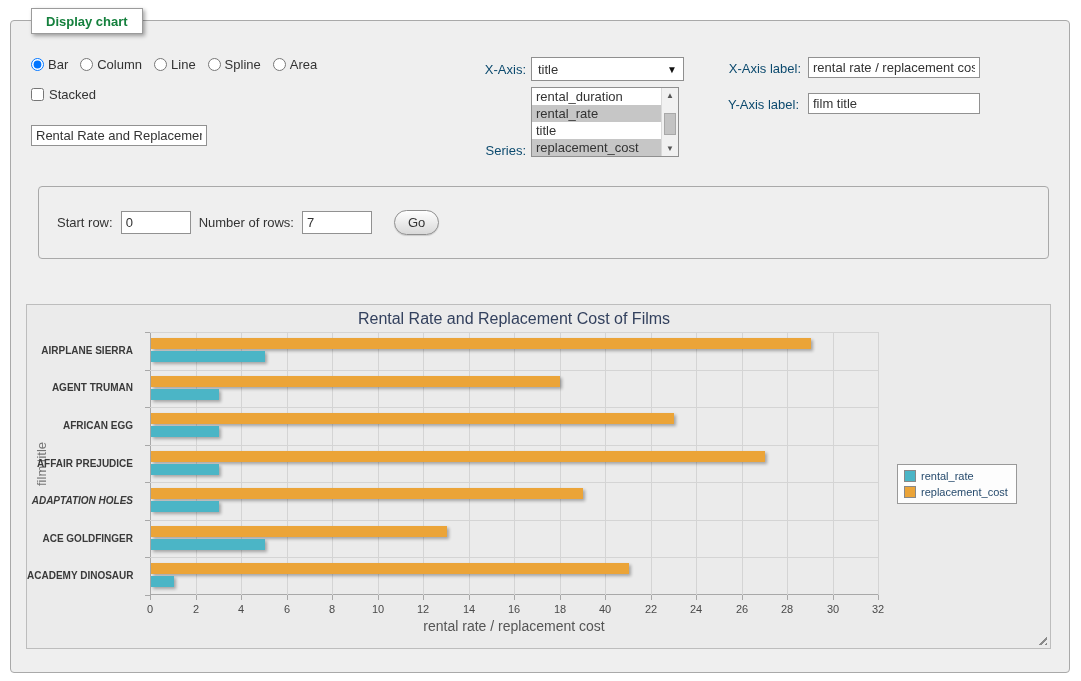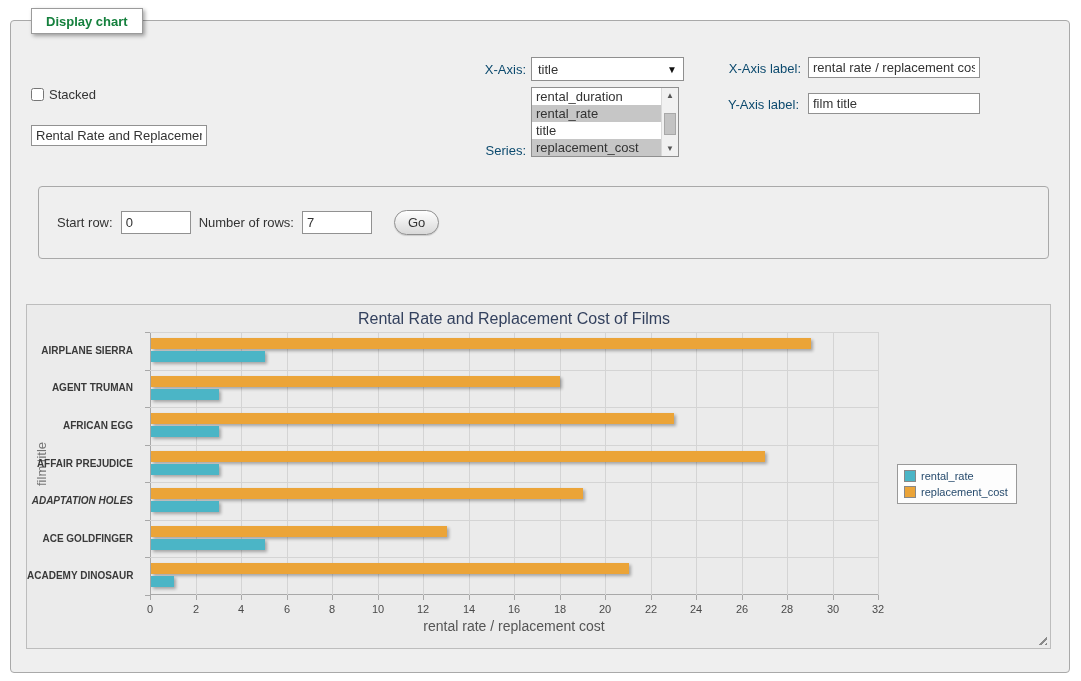--- a/index.html
+++ b/index.html
@@ -86,20 +86,32 @@
 </style>
 </head>
 <body>
 
 <div id="page">
   <div class="fieldset">
     <div class="legend-tab">
       <span>Display chart</span>
     </div>
 
+    <div class="radio-row">
+        <input type="radio" name="ctype" checked="" style="">
+        <label>Bar</label>
+        <input type="radio" name="ctype" style="">
+        <label>Column</label>
+        <input type="radio" name="ctype" style="">
+        <label>Line</label>
+        <input type="radio" name="ctype" style="">
+        <label>Spline</label>
+        <input type="radio" name="ctype" style="">
+        <label>Area</label>
+      </div>
 
     <div class="check-row">
       <input type="checkbox" style="">
       <span>Stacked</span>
     </div>
 
     <input type="text" class="title-input" value="Rental Rate and Replacement Cost of Films" style="">
 
     <div class="ctl-label right-align" style="left:420px; top:41px; width:95px;">X-Axis:</div>
     <div class="select-box">
@@ -220,21 +232,21 @@
     <div class="xtick-label" style="left: 108px; top: 298px;">0</div>
         <div class="xtick-label" style="left: 154px; top: 298px;">2</div>
         <div class="xtick-label" style="left: 199px; top: 298px;">4</div>
         <div class="xtick-label" style="left: 245px; top: 298px;">6</div>
         <div class="xtick-label" style="left: 290px; top: 298px;">8</div>
         <div class="xtick-label" style="left: 336px; top: 298px;">10</div>
         <div class="xtick-label" style="left: 381px; top: 298px;">12</div>
         <div class="xtick-label" style="left: 427px; top: 298px;">14</div>
         <div class="xtick-label" style="left: 472px; top: 298px;">16</div>
         <div class="xtick-label" style="left: 518px; top: 298px;">18</div>
-        <div class="xtick-label" style="left: 563px; top: 298px;">20</div>
+        <div class="xtick-label" style="left: 563px; top: 298px;">40</div>
         <div class="xtick-label" style="left: 609px; top: 298px;">22</div>
         <div class="xtick-label" style="left: 654px; top: 298px;">24</div>
         <div class="xtick-label" style="left: 700px; top: 298px;">26</div>
         <div class="xtick-label" style="left: 745px; top: 298px;">28</div>
         <div class="xtick-label" style="left: 791px; top: 298px;">30</div>
         <div class="xtick-label" style="left: 836px; top: 298px;">32</div>
         <div class="cat-label" style="top: 38.7857px;">AIRPLANE SIERRA</div>
         <div class="cat-label" style="top: 76.3571px;">AGENT TRUMAN</div>
         <div class="cat-label" style="top: 113.929px;">AFRICAN EGG</div>
         <div class="cat-label" style="top: 151.5px;">AFFAIR PREJUDICE</div>

